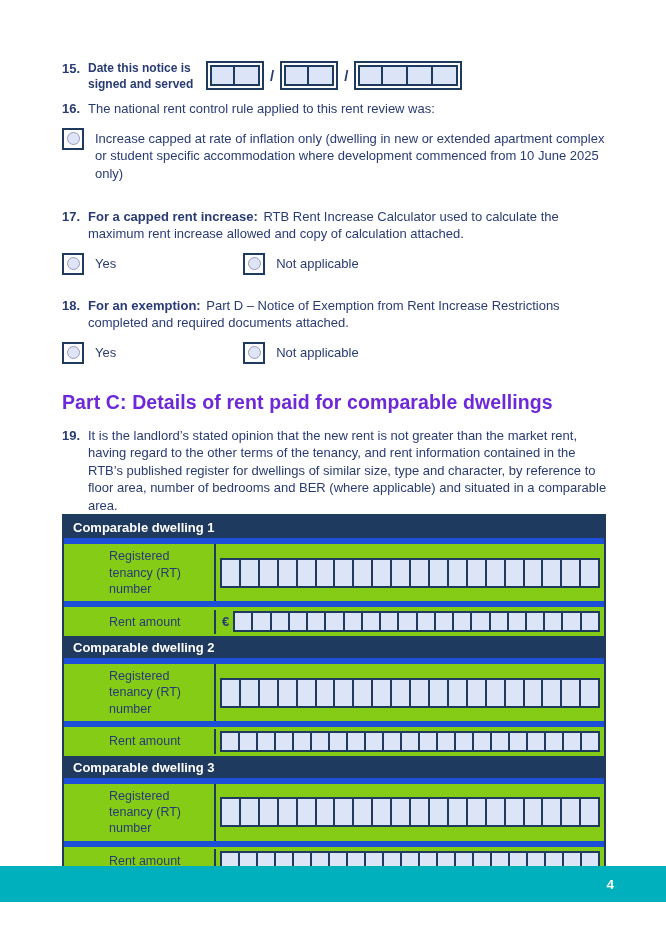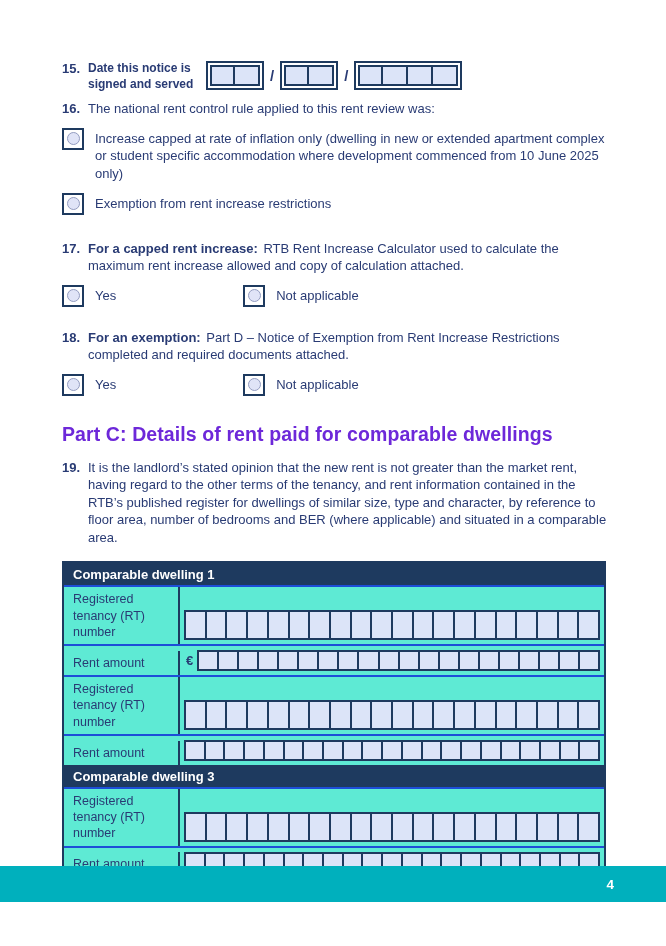--- a/index.html
+++ b/index.html
@@ -99,33 +99,33 @@
     margin-top: 27px;
     color: #6d28d9;
     font-size: 19.5px;
     font-weight: bold;
     letter-spacing: 0.1px;
   }
   .sp-q19 { margin-top: 13px; }
 
   
   .ctable {
-    margin-top: 15px;
+    margin-top: 0;
     width: 544px;
     border: 2px solid #1e3a5f;
-    background: #5eead4;
+    background: #84cc16;
   }
   .sec-header {
     background: #1e3a5f;
     color: #ffffff;
     font-weight: bold;
     font-size: 13px;
     padding: 4px 9px 3px 9px;
   }
-  .trow { display: flex; align-items: flex-end; border-top: 2px solid #1d4ed8; }
+  .trow { display: flex; align-items: center; border-top: 6px solid #1d4ed8; padding-left: 36px; }
   .tlabel {
     flex: 0 0 116px;
     border-right: 2px solid #1e3a5f;
     font-size: 12.5px;
     line-height: 1.3;
     padding: 4px 6px 4px 9px;
     display: flex;
     align-items: center;
   }
   .tcontent {
@@ -204,26 +204,20 @@
       <div class="qnum">16.</div>
       <div class="qtext bold">The national rent control rule applied to this rent review was:</div>
     </div>
     <div class="options" id="q16-options">
         <div class="option">
           <span class="cb">
             <span class="cb-circle"></span>
           </span>
           <span class="opt-label">Increase capped at rate of inflation only (dwelling in new or extended apartment complex or student specific accommodation where development commenced from 10 June 2025 only)</span>
         </div>
-        <div class="option">
-          <span class="cb">
-            <span class="cb-circle"></span>
-          </span>
-          <span class="opt-label">Exemption from rent increase restrictions</span>
-        </div>
       </div>
 
     <div class="qrow sp-q17">
       <div class="qnum">17.</div>
       <div class="qtext"><b class="lead-b">For a capped rent increase:</b> <span>RTB Rent Increase Calculator used to calculate the maximum rent increase allowed and copy of calculation attached.</span></div>
     </div>
     <div class="yn-row" id="q17-choices">
         <div class="option">
           <span class="cb">
             <span class="cb-circle"></span>
@@ -316,20 +310,21 @@
               <div class="gcell"></div>
               <div class="gcell"></div>
               <div class="gcell"></div>
               <div class="gcell"></div>
               <div class="gcell"></div>
               <div class="gcell"></div>
               <div class="gcell"></div>
             </div>
           </div>
         </div>
+        <div class="sec-header">Comparable dwelling 2</div>
         <div class="trow">
           <div class="tlabel">Registered tenancy (RT) number</div>
           <div class="tcontent">
             <div class="cellgrid grid-tall">
               <div class="gcell"></div>
               <div class="gcell"></div>
               <div class="gcell"></div>
               <div class="gcell"></div>
               <div class="gcell"></div>
               <div class="gcell"></div>

